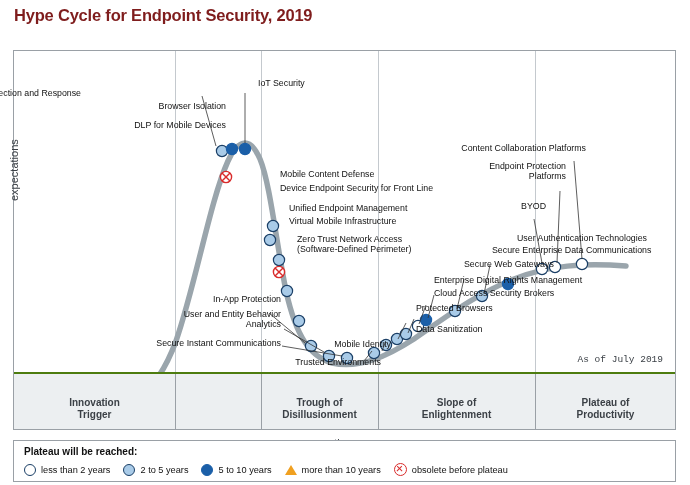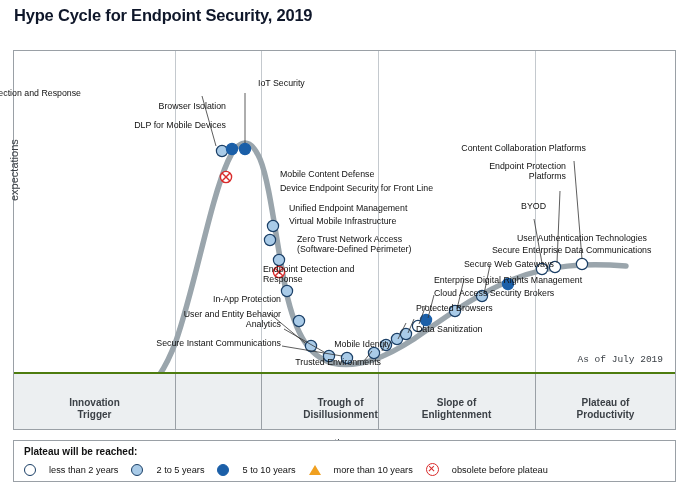--- a/index.html
+++ b/index.html
@@ -6,21 +6,21 @@
   body{
     width:690px;height:485px;
     background:#ffffff;
     font-family:"Liberation Sans", sans-serif;
     color:#222;
     overflow:hidden;
     position:relative;
   }
   #title{
     position:absolute;left:14px;top:6px;
-    font-size:16.5px;font-weight:bold;color:#0f172a;
+    font-size:16.5px;font-weight:bold;color:#7f1d1d;
     letter-spacing:-0.2px;
   }
   #chart-frame{
     position:absolute;left:13px;top:50px;
     width:663px;height:380px;
     border:1px solid #9aa0a6;
     background:#ffffff;
     box-sizing:border-box;
   }
   
@@ -67,21 +67,21 @@
     position:absolute;left:13px;top:440px;width:663px;height:42px;
     border:1px solid #9aa0a6;background:#ffffff;box-sizing:border-box;
   }
   #legend-title{
     position:absolute;left:10px;top:5px;font-size:10px;font-weight:bold;color:#111;
   }
   #legend-items{
     position:absolute;left:10px;top:22px;right:6px;
     display:flex;align-items:center;gap:13px;
   }
-  .legend-item{display:flex;align-items:center;gap:13px;font-size:9.2px;color:#111;white-space:nowrap;}
+  .legend-item{display:flex;align-items:center;gap:5px;font-size:9.2px;color:#111;white-space:nowrap;}
   .lg-dot{width:10px;height:10px;border-radius:50%;border:1.3px solid #1b3f66;display:inline-block;}
   .lg-white{background:#ffffff;}
   .lg-light{background:#a9cbe8;}
   .lg-dark{background:#1b5fa8;border-color:#1b5fa8;}
   .lg-tri{
     width:0;height:0;border-left:6px solid transparent;border-right:6px solid transparent;
     border-bottom:10px solid #f0a020;display:inline-block;
   }
   .lg-obs{
     width:11px;height:11px;border-radius:50%;border:1.4px solid #d92b2b;display:inline-block;position:relative;
@@ -179,21 +179,20 @@
   <div class="dot-label left" style="left:-145px;top:37px;width:200px;">Managed Detection and Response</div>
   <div class="dot-label left" style="left:-55px;top:50px;width:255px;">Browser Isolation</div>
   <div class="dot-label right" style="left:232px;top:27px;">IoT Security</div>
   <div class="dot-label left" style="left:0px;top:69px;width:200px;">DLP for Mobile Devices</div>
 
   <div class="dot-label right" style="left:254px;top:118px;">Mobile Content Defense</div>
   <div class="dot-label right" style="left:254px;top:132px;">Device Endpoint Security for Front Line</div>
   <div class="dot-label right" style="left:263px;top:152px;">Unified Endpoint Management</div>
   <div class="dot-label right" style="left:263px;top:165px;">Virtual Mobile Infrastructure</div>
   <div class="dot-label right" style="left:271px;top:183px;width:135px;white-space:normal;">Zero Trust Network Access (Software-Defined Perimeter)</div>
-  <div class="dot-label right" style="left:237px;top:213px;width:95px;white-space:normal;">Endpoint Detection and Response</div>
 
   <div class="dot-label left" style="left:125px;top:243px;width:130px;">In-App Protection</div>
   <div class="dot-label left" style="left:125px;top:258px;width:130px;white-space:normal;">User and Entity Behavior Analytics</div>
   <div class="dot-label left" style="left:65px;top:287px;width:190px;">Secure Instant Communications</div>
   <div class="dot-label left" style="left:225px;top:306px;width:130px;">Trusted Environments</div>
   <div class="dot-label left" style="left:240px;top:288px;width:125px;">Mobile Identity</div>
   <div class="dot-label right" style="left:390px;top:273px;text-align:center;">Data Sanitization</div>
   <div class="dot-label right" style="left:390px;top:252px;">Protected Browsers</div>
   <div class="dot-label right" style="left:408px;top:237px;">Cloud Access Security Brokers</div>
   <div class="dot-label right" style="left:408px;top:224px;">Enterprise Digital Rights Management</div>
@@ -206,21 +205,21 @@
 
   <div id="as-of">As of July 2019</div>
 
   <div id="phase-band">
     <div class="phase-div" style="left:161px;"></div>
     <div class="phase-div" style="left:247px;"></div>
     <div class="phase-div" style="left:364px;"></div>
     <div class="phase-div" style="left:521px;"></div>
 
     <div class="phase-label" style="left:0px;width:161px;">Innovation<br>Trigger</div>
-    <div class="phase-label" style="left:260px;width:117px;padding-left:8px;">Trough of<br>Disillusionment</div>
+    <div class="phase-label" style="left:247px;width:117px;">Trough of<br>Disillusionment</div>
     <div class="phase-label" style="left:521px;width:141px;">Plateau of<br>Productivity</div>
     <div class="phase-label" style="left:364px;width:157px;">Slope of<br>Enlightenment</div>
   </div>
 
   <div id="x-axis-label">time</div>
 </div>
 
 <div id="watermark">FREEBUF</div>
 
 <div id="legend">

